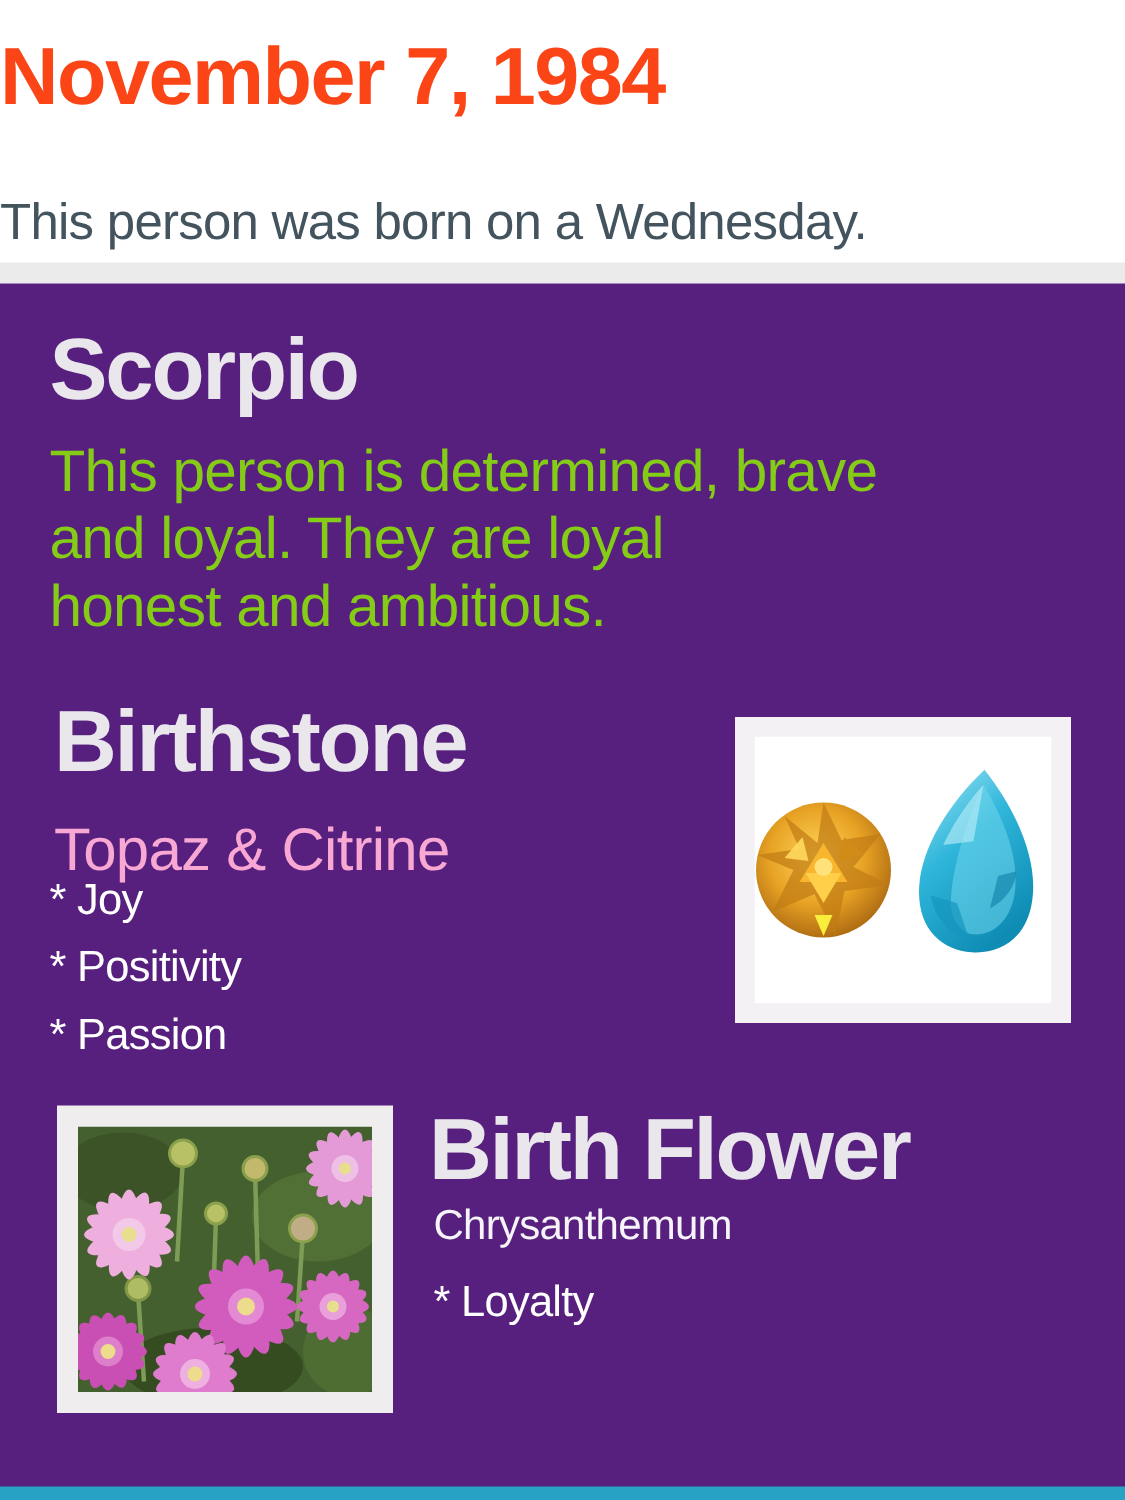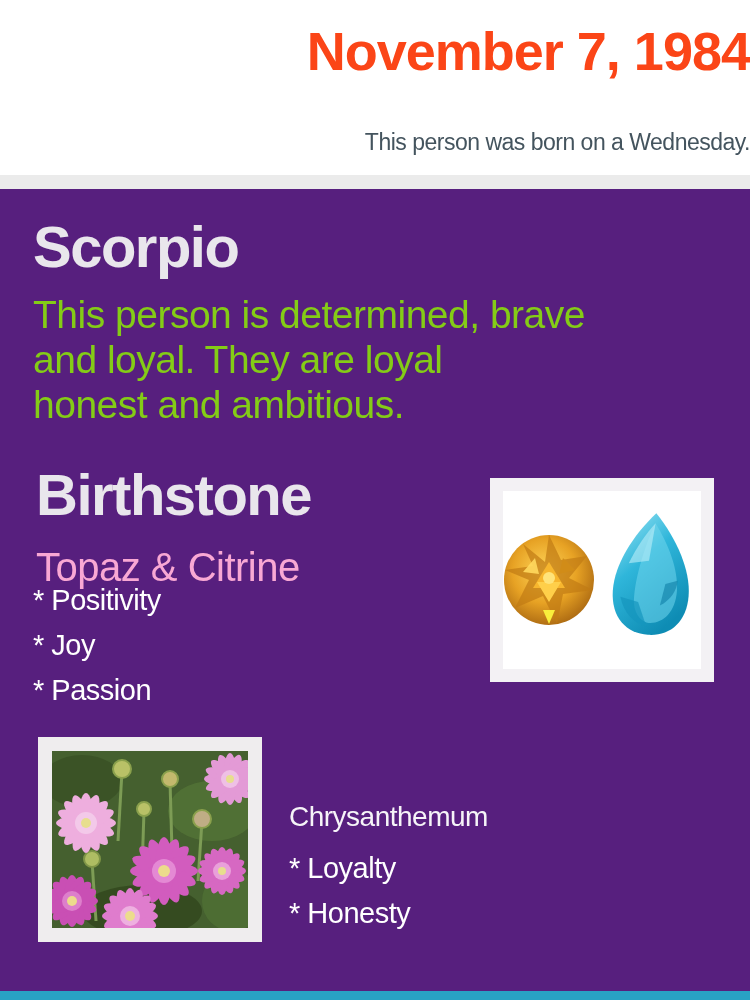--- a/index.html
+++ b/index.html
@@ -1,32 +1,32 @@
 <!DOCTYPE html>
 <html><head>
 <meta charset="utf-8">
 <style>
   html,body{margin:0;padding:0;background:#ffffff;}
   .page{
     position:relative;width:750px;height:1000px;margin:0 auto;overflow:hidden;
     font-family:"Liberation Sans","DejaVu Sans",sans-serif;background:#ffffff;
   }
   
-  .header{position:absolute;left:0;top:0;width:750px;height:175px;background:#ffffff;text-align:right;}
+  .header{position:absolute;left:0;top:0;width:750px;height:175px;background:#ffffff;text-align:left;}
   .page-title{
     margin:0;position:absolute;left:0;top:20px;width:750px;
     font-size:54px;font-weight:bold;letter-spacing:-1px;color:#fb4517;
   }
   .subtitle{
     position:absolute;left:0;top:86px;width:750px;
     font-size:33px;font-weight:600;letter-spacing:-1px;color:#11161a;
   }
   .weekday-note{
     position:absolute;left:0;top:129px;width:750px;
-    font-size:23px;color:#44545e;letter-spacing:-0.5px;
+    font-size:34px;color:#44545e;letter-spacing:-0.5px;
   }
   .divider{position:absolute;left:0;top:175px;width:750px;height:14px;background:#ebebeb;}
   
   .purple-section{position:absolute;left:0;top:189px;width:750px;height:811px;background:#571f7e;color:#ffffff;padding-left:35px;}
   .h-big{
     margin:0;position:absolute;font-size:58px;font-weight:bold;
     letter-spacing:-1.5px;color:#e9e6ec;line-height:1.1;
   }
   .zodiac-heading{left:33px;top:26px;}
   .zodiac-desc{position:absolute;left:33px;top:103px;font-size:39px;line-height:45px;letter-spacing:-0.5px;color:#84cc16;}
@@ -62,22 +62,22 @@
     <h2 class="h-big zodiac-heading">Scorpio</h2>
     <div class="zodiac-desc">
       <div>This person is determined, brave</div>
       <div>and loyal. They are loyal</div>
       <div>honest and ambitious.</div>
     </div>
 
     <h2 class="h-big birthstone-heading">Birthstone</h2>
     <div class="stone-name">Topaz &amp; Citrine</div>
     <div class="trait-list birthstone-traits">
+      <div>* Joy</div>
       <div>* Positivity</div>
-      <div>* Joy</div>
       <div>* Passion</div>
     </div>
 
     <figure class="photo-frame gem-frame" style="margin:0;">
       <svg width="198" height="178" viewBox="0 0 198 178">
         <defs>
           <radialGradient id="amber" cx="45%" cy="40%" r="65%">
             <stop offset="0%" stop-color="#ffd65a"></stop>
             <stop offset="55%" stop-color="#e7a224"></stop>
             <stop offset="100%" stop-color="#a66410"></stop>
@@ -205,21 +205,21 @@
               <ellipse rx="28" ry="8" transform="rotate(112)"></ellipse>
               <ellipse rx="28" ry="8" transform="rotate(135)"></ellipse>
               <ellipse rx="28" ry="8" transform="rotate(157)"></ellipse>
             <circle r="10" fill="#eeb0e0"></circle>
               <circle r="5" fill="#ecdc8c"></circle>
           </g>
         </g>
       </svg>
     </figure>
 
+    <h2 class="h-big flower-heading">Birth Flower</h2>
     <div class="flower-name">Chrysanthemum</div>
     <div class="trait-list flower-traits">
       <div>* Loyalty</div>
-      <div>* Honesty</div>
     </div>
 
     <div class="teal-bar"></div>
   </main>
 </div>
 
 </body></html>

